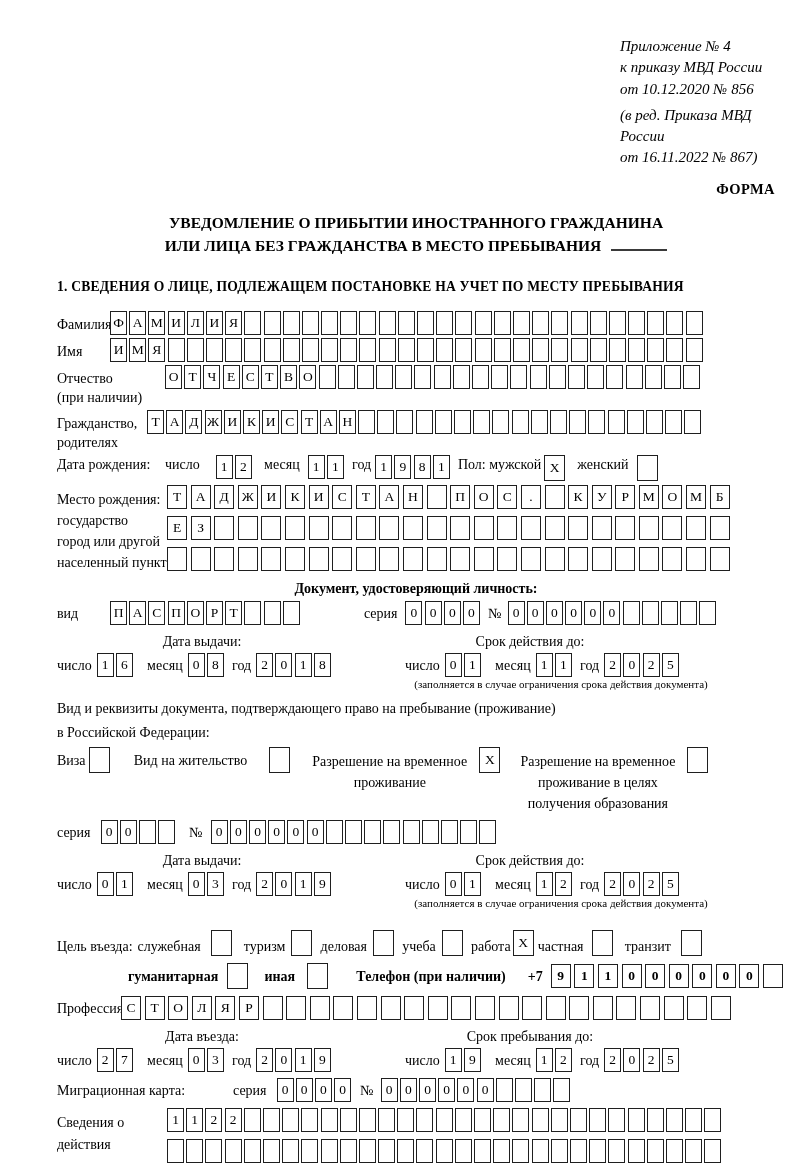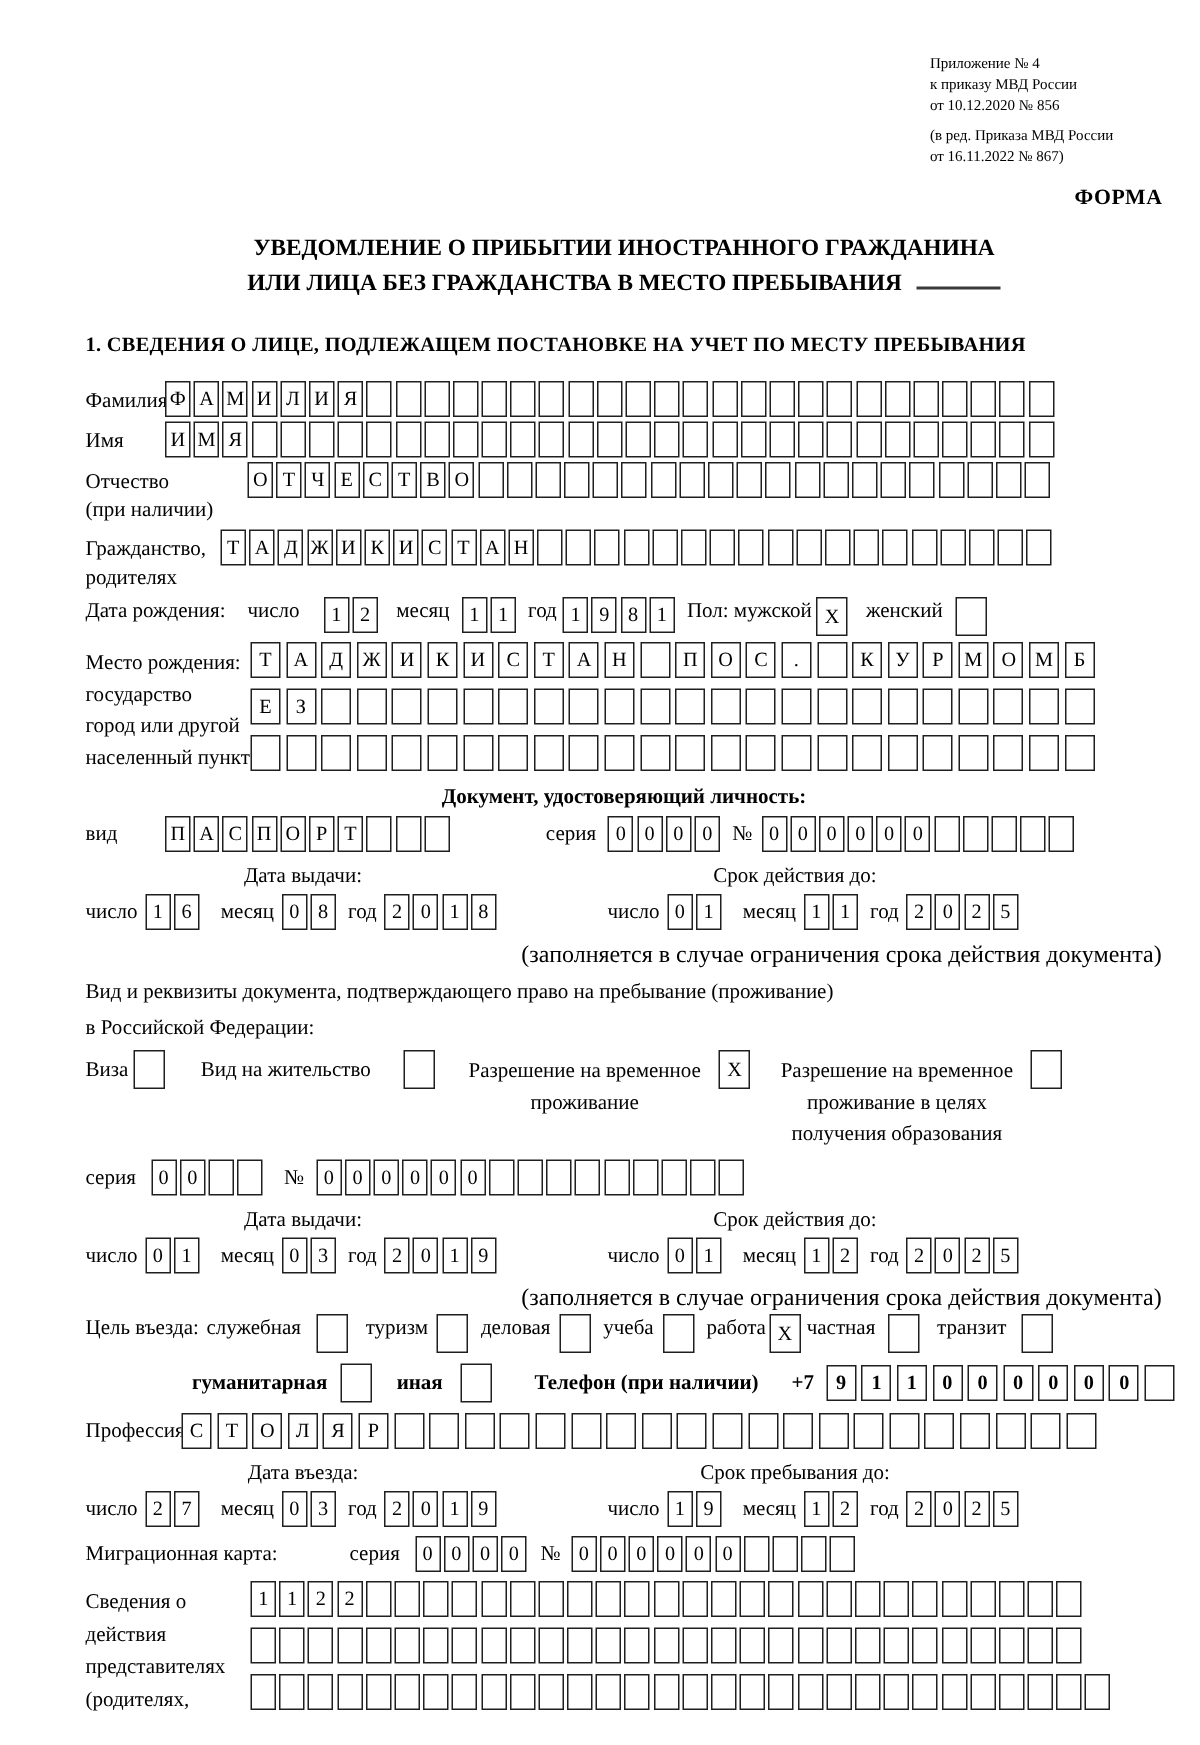--- a/index.html
+++ b/index.html
@@ -6,21 +6,21 @@
   html,body { margin:0; padding:0; }
   body {
     width:800px; height:1163px; overflow:hidden;
     background:#ffffff; color:#000;
     font-family:"Liberation Serif","DejaVu Serif",serif;
     font-size:14px;
   }
   .page { padding:36px 25px 0 57px; }
 
   
-  .appendix { margin-left:563px; font-size:10px; line-height:1.42; }
+  .appendix { margin-left:563px; font-size:15px; line-height:1.42;font-style:italic; }
   .appendix .ed { margin-top:5px; }
   .appendix .ed + .ed { margin-top:0; }
   .forma { text-align:right; font-weight:bold; font-size:14.5px; margin-top:12px; letter-spacing:.4px; }
 
   
   .title { text-align:center; font-weight:bold; font-size:15.5px; line-height:1.5; margin-top:13px; }
   .title-underline { display:inline-block; width:56px; border-bottom:2px solid #3a3a3a; margin-left:10px; vertical-align:baseline; }
   .section-title { font-weight:bold; font-size:13.6px; margin-top:22px; margin-bottom:16px; letter-spacing:.2px; }
 
   
@@ -42,21 +42,21 @@
 
   
   .dates { display:flex; margin-top:8px; margin-bottom:2px; }
   .date-col1 { width:348px; flex-shrink:0; }
   .date-title { text-align:center; margin-bottom:3px; line-height:17px; }
   .date-col1 .date-title { width:290px;text-align:center; }
   .date-col2 .date-title { width:250px; }
   .date-fields { display:flex; align-items:center; }
   .date-fields .lbl { padding-top:0; margin-right:5px; }
   .date-fields .mgl { margin-left:12px; }
-  .date-note { font-size:16px; margin-top:10px; margin-left:-60px; width:432px; text-align:center; line-height:14px; }
+  .date-note { font-size:11px; margin-top:0; margin-left:-60px; width:432px; text-align:center; line-height:14px; }
 
   .para { line-height:24px; margin-top:6px; }
   .center-lbl { text-align:center; line-height:21px; }
   .pair-gap { margin-left:10px; }
 </style>
 </head>
 <body>
 
 <div class="page">
 
@@ -530,21 +530,21 @@
             <span class="cell">2</span>
             <span class="cell">0</span>
             <span class="cell">2</span>
             <span class="cell">5</span>
           </span>
       </div>
       <div class="date-note">(заполняется в случае ограничения срока действия документа)</div>
     </div>
   </div>
 
-  <div class="row" style="align-items:flex-start; margin-top:3px;">
+  <div class="row" style="align-items:flex-end; margin-top:20px;">
     <span class="lbl" style="padding-top:0; margin-right:5px;">Цель въезда:</span>
     <span class="lbl" style="padding-top:0;">служебная</span>
     <span class="cells cb pair-gap">
         <span class="cell"></span>
       </span>
     <span class="lbl pair-gap" style="padding-top:0;">туризм</span>
     <span class="cells cb" style="margin-left:6px;">
         <span class="cell"></span>
       </span>
     <span class="lbl" style="padding-top:0; margin-left:6px;">деловая</span>

